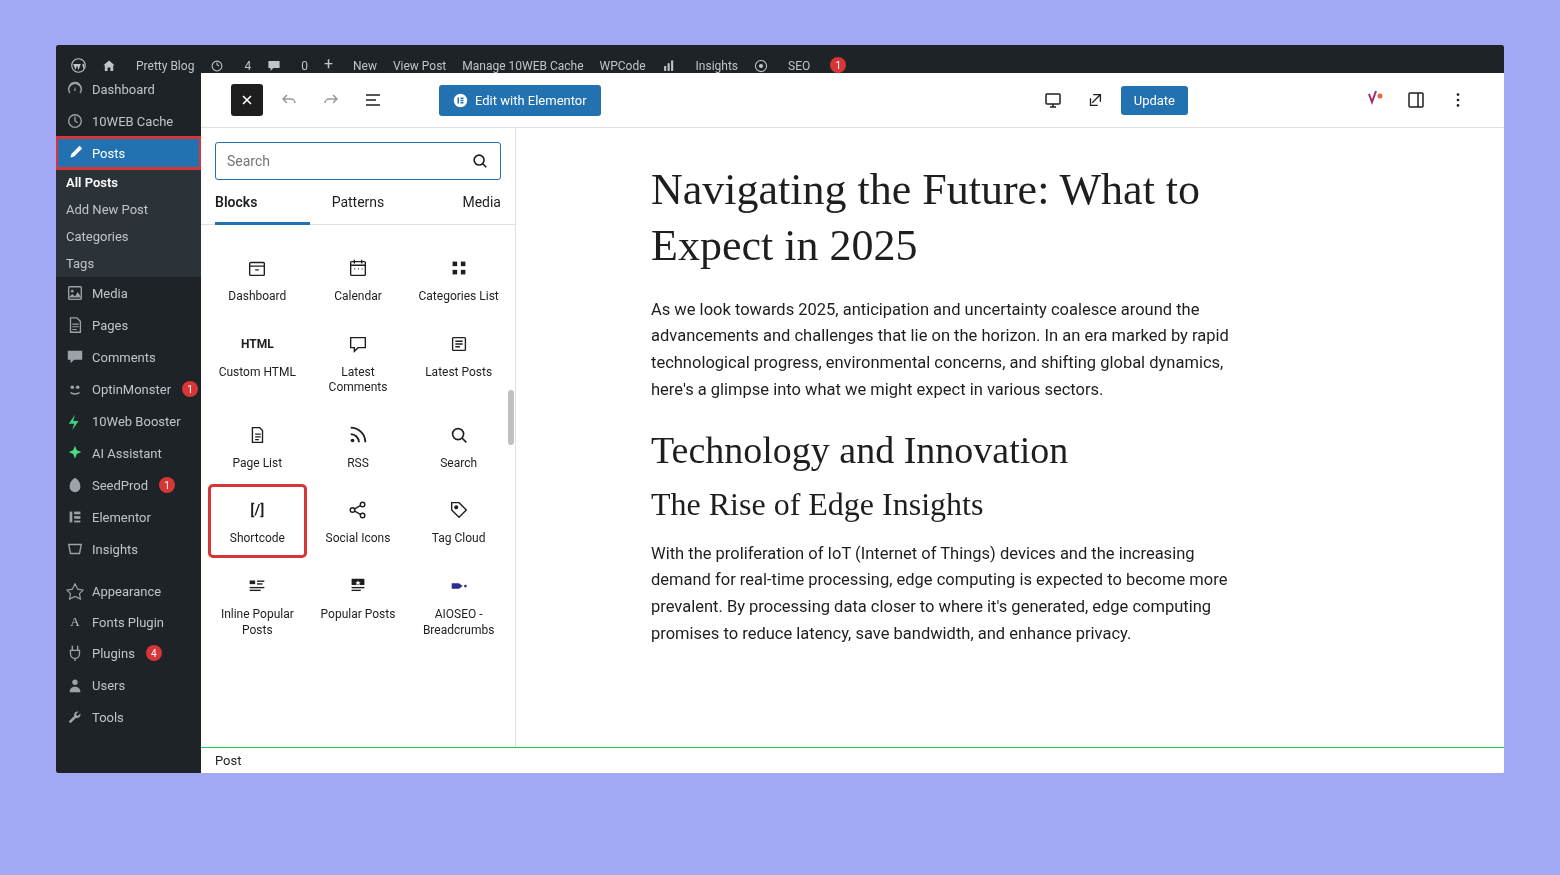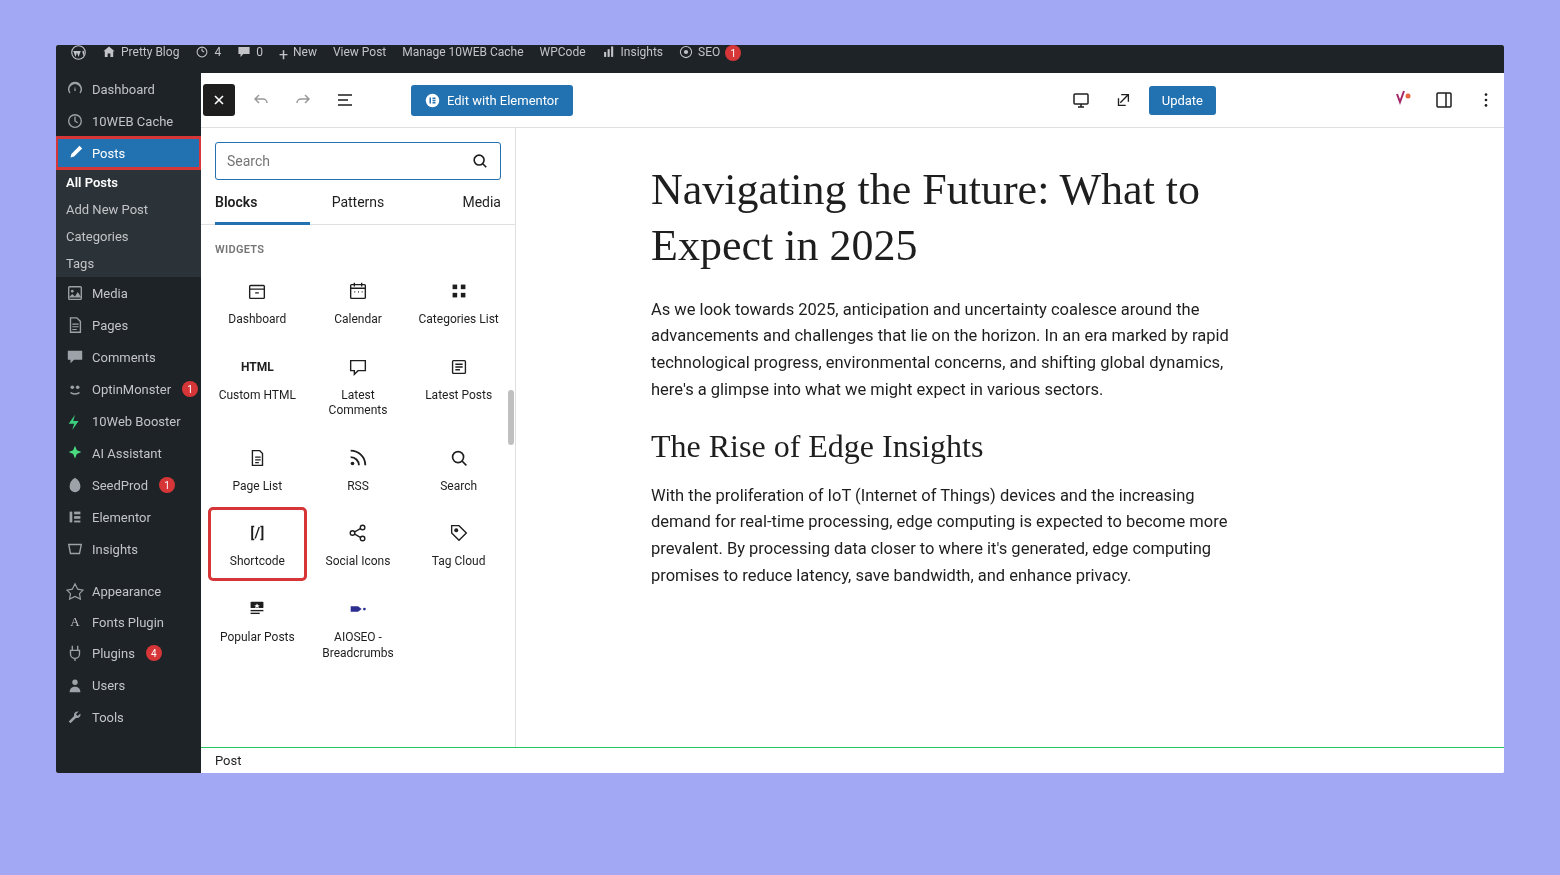--- a/index.html
+++ b/index.html
@@ -1,32 +1,32 @@
 <!DOCTYPE html>
 <html><head>
 <meta charset="utf-8">
 <style>
 * { margin: 0; padding: 0; box-sizing: border-box; font-family: -apple-system, BlinkMacSystemFont, "Segoe UI", Roboto, sans-serif; }
 body { background: #a3a8f5; padding: 45px 56px; }
 .window { width: 100%; height: 728px; background: #fff; display: flex; flex-direction: column; overflow: hidden; border-radius: 2px; }
 .adminbar { background: #1d2327; color: #c3c4c7; height: 28px; display: flex; align-items: center; font-size: 12px; padding: 0 8px; gap: 2px; }
-.adminbar .item { display: flex; align-items: flex-start; gap: 5px; padding: 0 7px; cursor: pointer; height: 100%; }
+.adminbar .item { display: flex; align-items: flex-end; gap: 20px; padding: 0 7px; cursor: pointer; height: 100%; }
 .adminbar .badge-red { background: #d63638; color: #fff; border-radius: 10px; min-width: 16px; height: 16px; font-size: 10px; display: inline-flex; align-items: center; justify-content: center; padding: 0 4px; }
 .main-area { flex: 1; display: flex; overflow: hidden; }
 .sidebar { width: 145px; background: #1d2327; color: #c3c4c7; font-size: 13px; overflow-y: auto; }
 .sidebar .menu-item { display: flex; align-items: center; gap: 8px; padding: 7px 10px; cursor: pointer; }
 .sidebar .menu-item.active { background: #2271b1; color: #fff; }
 .sidebar .menu-item.highlight { outline: 3px solid #d63638; outline-offset: -2px; }
 .sidebar .submenu { background: #2c3338; }
 .sidebar .submenu .sub { padding: 6px 10px; color: #c3c4c7; cursor: pointer; font-size: 13px; }
 .sidebar .submenu .sub.bold { color: #fff; font-weight: 600; }
 .sidebar .badge { background: #d63638; color: #fff; border-radius: 9px; min-width: 16px; height: 16px; font-size: 10px; display: inline-flex; align-items: center; justify-content: center; padding: 0 4px; margin-left: 3px; }
 .sidebar svg { width: 18px; height: 18px; flex-shrink: 0; }
 .editor { flex: 1; display: flex; flex-direction: column; background: #fff; }
-.topbar { height: 55px; border-bottom: 1px solid #e0e0e0; display: flex; align-items: center; padding: 0 2px; gap: 10px; }
+.topbar { height: 55px; border-bottom: 1px solid #e0e0e0; display: flex; align-items: center; padding: 0 30px; gap: 10px; }
 .topbar .close-btn { width: 32px; height: 32px; background: #1e1e1e; color: #fff; border-radius: 3px; display: flex; align-items: center; justify-content: center; cursor: pointer; }
 .topbar .icon-btn { width: 32px; height: 32px; display: flex; align-items: center; justify-content: center; color: #757575; cursor: pointer; border-radius: 3px; }
 .topbar .elementor-btn { background: #2271b1; color: #fff; padding: 8px 14px; border-radius: 3px; display: flex; align-items: center; gap: 7px; font-size: 13px; cursor: pointer; }
 .topbar .spacer { flex: 1; }
 .topbar .update-btn { background: #2271b1; color: #fff; padding: 7px 13px; border-radius: 3px; font-size: 13px; cursor: pointer; }
 .editor-body { flex: 1; display: flex; overflow: hidden; }
 .inserter { width: 315px; border-right: 1px solid #e0e0e0; display: flex; flex-direction: column; overflow: hidden; }
 .search-wrap { padding: 14px; }
 .search-box { border: 1.5px solid #2271b1; border-radius: 3px; height: 38px; display: flex; align-items: center; padding: 0 11px; }
 .search-box input { border: none; outline: none; flex: 1; font-size: 14px; }
@@ -309,21 +309,20 @@
                   <path d="M13 13l4 4"></path>
                 </svg>
             </div>
           </div>
           <div class="tabs">
             <div class="tab active">Blocks</div>
             <div class="tab">Patterns</div>
             <div class="tab">Media</div>
           </div>
           <div class="inserter-scroll">
-            <div class="section-label">WIDGETS</div>
             <div class="block-grid">
               <div class="block-item">
                   <div class="bicon">
                     <svg viewBox="0 0 24 24" width="22" height="22" fill="none" stroke="#1e1e1e" stroke-width="1.5">
                       <rect x="4" y="6" width="16" height="14" rx="1"></rect>
                       <path d="M4 10h16M10 14h4"></path>
                     </svg>
                   </div>
                   <span class="lbl">Dashboard</span>
                 </div>
@@ -415,20 +414,32 @@
                     <svg viewBox="0 0 24 24" width="22" height="22" fill="none" stroke="#1e1e1e" stroke-width="1.5">
                       <path d="M4 4h8l8 8-8 8-8-8z"></path>
                       <circle cx="9" cy="9" r="1.5" fill="#1e1e1e"></circle>
                     </svg>
                   </div>
                   <span class="lbl">Tag Cloud</span>
                 </div>
               <div class="block-item">
                   <div class="bicon">
                     <svg viewBox="0 0 24 24" width="22" height="22" fill="#1e1e1e">
+                      <rect x="4" y="6" width="6" height="4"></rect>
+                      <rect x="12" y="6" width="8" height="1.5"></rect>
+                      <rect x="12" y="9" width="6" height="1.5"></rect>
+                      <rect x="4" y="13" width="16" height="1.5"></rect>
+                      <rect x="4" y="16" width="12" height="1.5"></rect>
+                    </svg>
+                  </div>
+                  <span class="lbl">Inline Popular Posts</span>
+                </div>
+              <div class="block-item">
+                  <div class="bicon">
+                    <svg viewBox="0 0 24 24" width="22" height="22" fill="#1e1e1e">
                       <rect x="5" y="4" width="14" height="7" rx="1"></rect>
                       <path d="M12 6l1 2h2l-1.5 1 .5 2-2-1-2 1 .5-2L9 8h2z" fill="#fff"></path>
                       <rect x="5" y="13" width="14" height="1.5"></rect>
                       <rect x="5" y="16" width="10" height="1.5"></rect>
                     </svg>
                   </div>
                   <span class="lbl">Popular Posts</span>
                 </div>
               <div class="block-item">
                   <div class="bicon">
@@ -440,20 +451,21 @@
                   <span class="lbl">AIOSEO - Breadcrumbs</span>
                 </div>
             </div>
             <div class="scrollbar-fake"></div>
           </div>
         </div>
 
         <div class="content">
           <h1>Navigating the Future: What to Expect in 2025</h1>
           <p>As we look towards 2025, anticipation and uncertainty coalesce around the advancements and challenges that lie on the horizon. In an era marked by rapid technological progress, environmental concerns, and shifting global dynamics, here's a glimpse into what we might expect in various sectors.</p>
+          <h2>Technology and Innovation</h2>
           <h3>The Rise of Edge Insights</h3>
           <p>With the proliferation of IoT (Internet of Things) devices and the increasing demand for real-time processing, edge computing is expected to become more prevalent. By processing data closer to where it's generated, edge computing promises to reduce latency, save bandwidth, and enhance privacy.</p>
         </div>
       </div>
 
       <div class="breadcrumb-bar">Post</div>
     </div>
   </div>
 </div>
 

